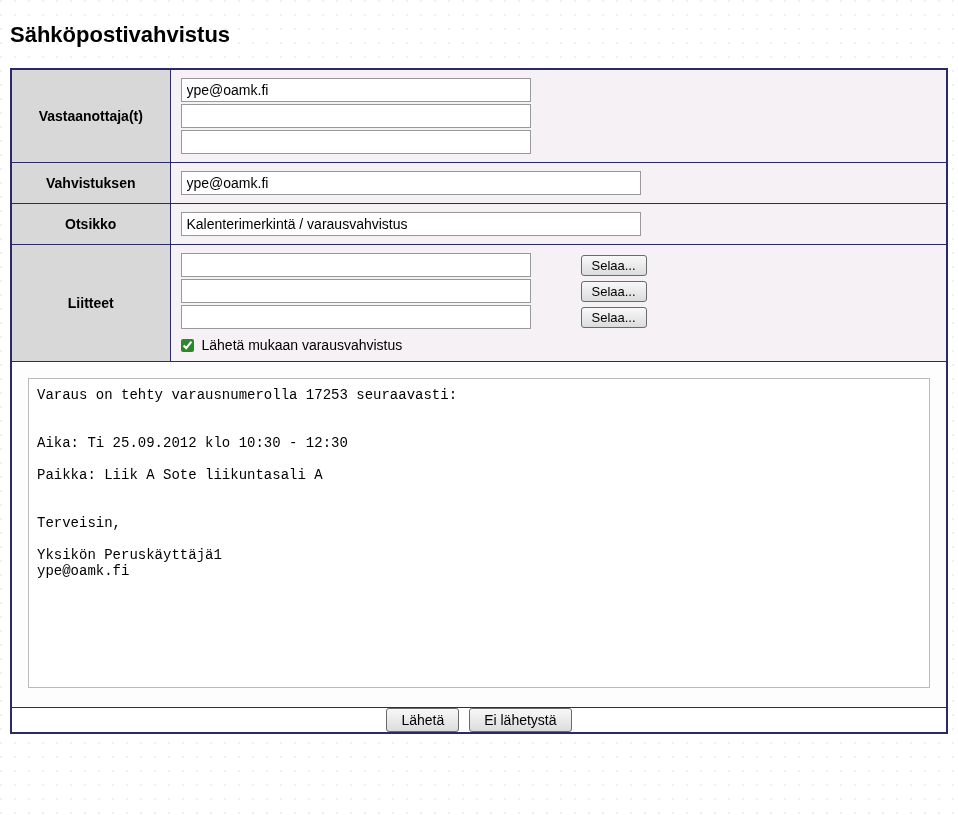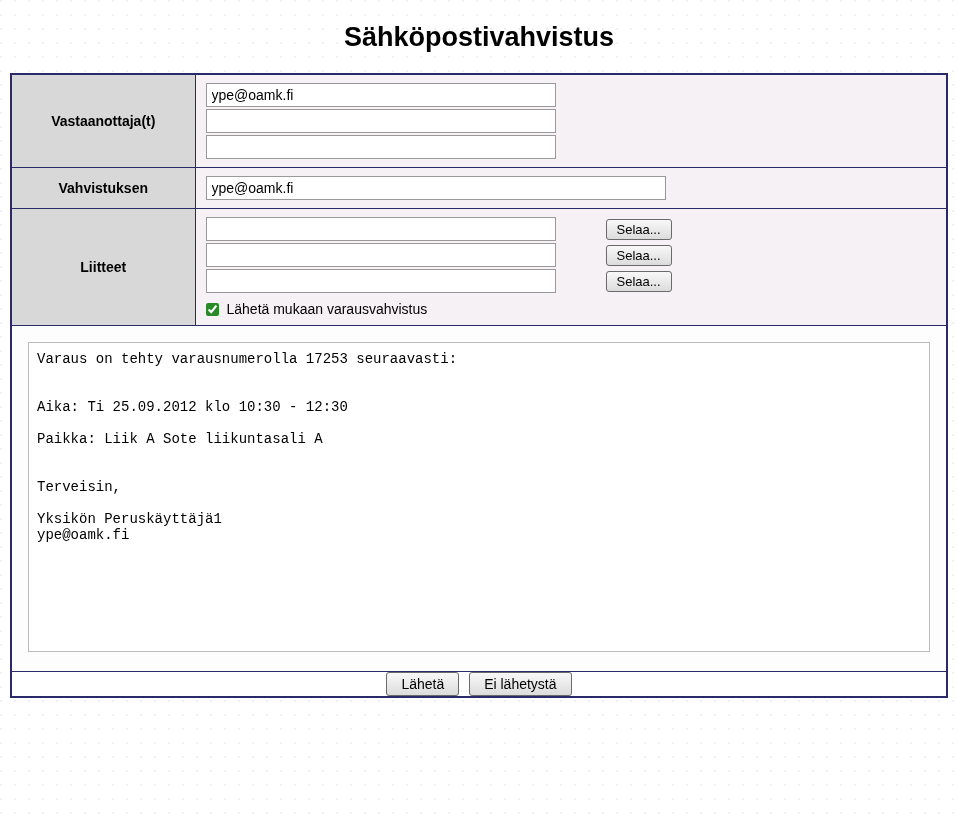--- a/index.html
+++ b/index.html
@@ -9,38 +9,37 @@
     }
     body {
       font-family: Arial, Helvetica, sans-serif;
       font-size: 14px;
       background: #fff;
       background-image: radial-gradient(circle at 1px 1px, #f0f0f0 1px, transparent 0);
       background-size: 14px 14px;
       padding: 10px;
     }
     .page-title {
-      text-align: center;
-      font-size: 27px;
+      font-size: 22px;
       font-weight: bold;
       margin: 12px 0 20px 0;
       color: #000;
     }
     .form-table {
       width: 100%;
       border-collapse: collapse;
       border: 2px solid #2a2a6a;
     }
     .form-table td {
       border: 1px solid #2a2a6a;
       vertical-align: middle;
     }
     .label-col {
       background: #d8d8d8;
-      width: 184px;
+      width: 159px;
       text-align: center;
       font-weight: bold;
       color: #000;
       padding: 10px 8px;
     }
     .field-col {
       background: #f5f1f5;
       padding: 6px 10px;
     }
     .text-input {
@@ -140,20 +139,26 @@
       <input type="text" class="text-input" value="" style="">
     </td>
   </tr>
   <tr>
     <td class="label-col">Vahvistuksen</td>
     <td class="field-col">
       <input type="text" class="text-input text-input-wide" value="ype@oamk.fi" style="">
     </td>
   </tr>
   <tr>
+    <td class="label-col">Otsikko</td>
+    <td class="field-col">
+      <input type="text" class="text-input text-input-wide" value="Kalenterimerkintä / varausvahvistus" style="">
+    </td>
+  </tr>
+  <tr>
     <td class="label-col">Liitteet</td>
     <td class="field-col">
       <div class="file-row">
         <input type="text" class="text-input" value="" style="">
         <button class="browse-btn">Selaa...</button>
       </div>
       <div class="file-row">
         <input type="text" class="text-input" value="" style="">
         <button class="browse-btn">Selaa...</button>
       </div>

